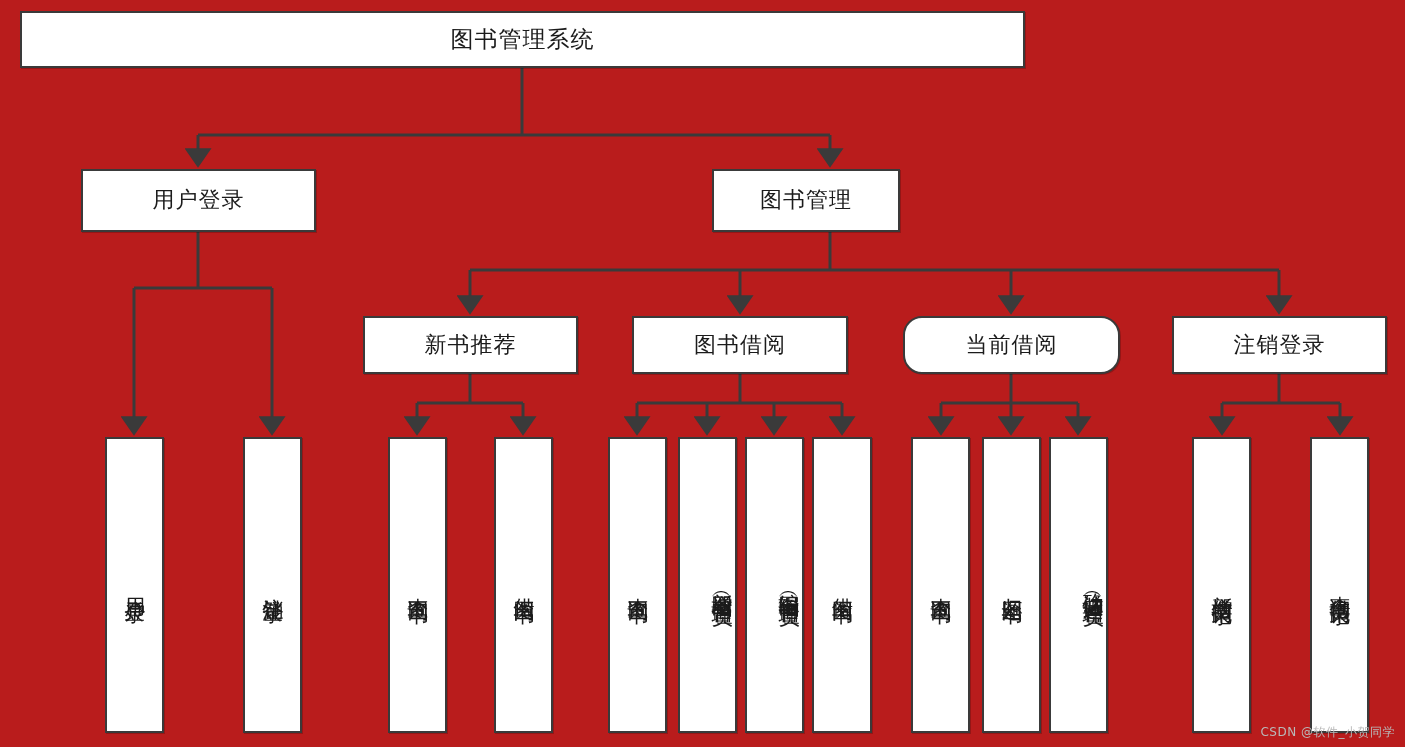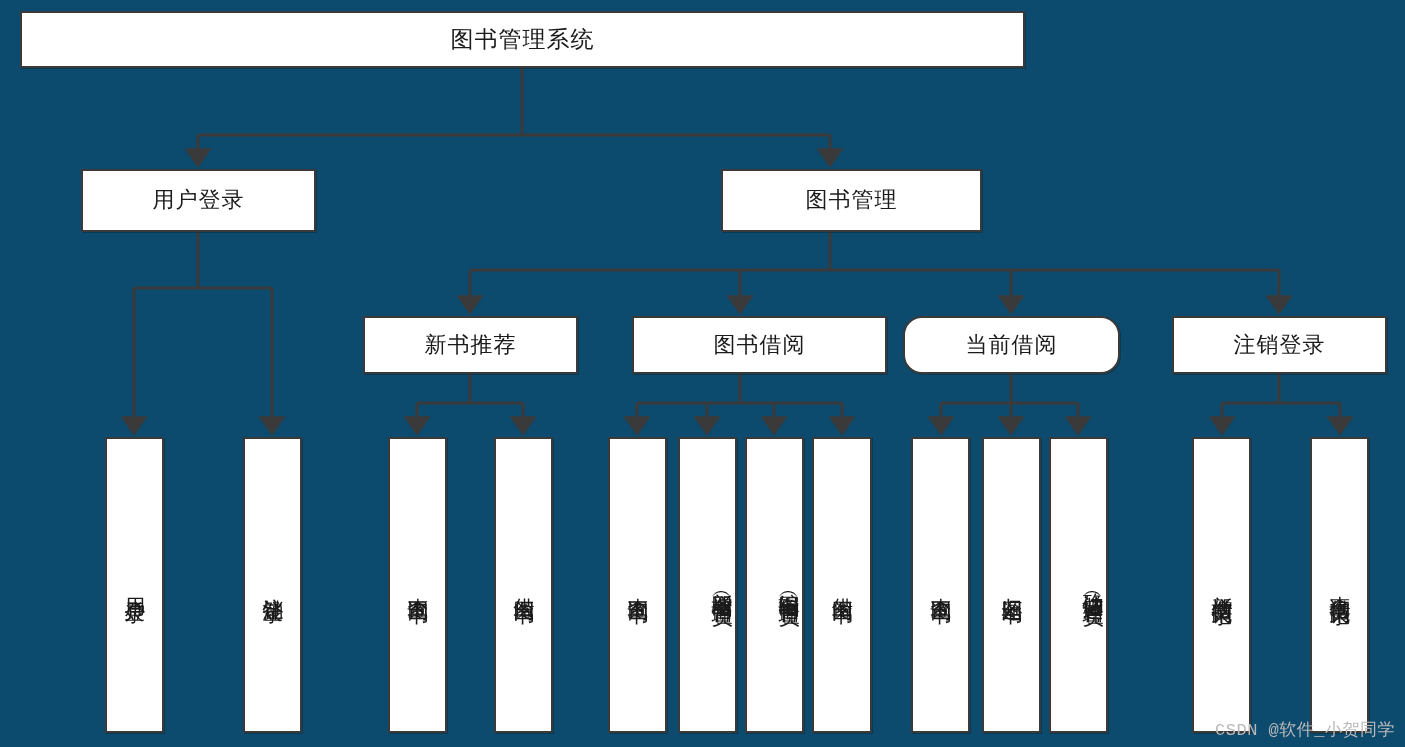--- a/index.html
+++ b/index.html
@@ -8,21 +8,21 @@
     padding: 0;
     background: #ffffff;
   }
   body {
     font-family: "DejaVu Sans", "Liberation Sans", sans-serif;
   }
   #canvas {
     position: relative;
     width: 1405px;
     height: 747px;
-    background: #0c4a6e;
+    background: #b91c1c;
     overflow: hidden;
   }
   #wires {
     position: absolute;
     left: 0;
     top: 0;
     width: 1405px;
     height: 747px;
     pointer-events: none;
   }
@@ -55,26 +55,25 @@
     padding: 6px 0;
   }
   .node.v.top {
     align-items: flex-start;
     justify-content: center;
   }
   .watermark {
     position: absolute;
     right: 10px;
     bottom: 6px;
-    font-size: 17px;
+    font-size: 12px;
     color: #b9b9b9;
     letter-spacing: 0.5px;
     white-space: nowrap;
     user-select: none;
-    font-family: Liberation Mono, monospace;
   }
 </style>
 </head>
 <body>
 
 <div id="canvas">
 
   <svg id="wires" viewBox="0 0 1405 747" xmlns="http://www.w3.org/2000/svg">
     <defs>
       <marker id="arrow" markerWidth="9" markerHeight="9" refX="2.6" refY="4.5" orient="auto" markerUnits="strokeWidth">
@@ -122,24 +121,24 @@
       <path d="M1279,374 L1279,403"></path>
       <path d="M1222,403 L1340,403"></path>
       <path d="M1222,403 L1222,424" marker-end="url(#arrow)"></path>
       <path d="M1340,403 L1340,424" marker-end="url(#arrow)"></path>
     </g>
   </svg>
 
   <div class="node h root" style="left:20px; top:11px; width:1005px; height:57px;">图书管理系统</div>
 
   <div class="node h" style="left:81px; top:169px; width:235px; height:63px;">用户登录</div>
-  <div class="node h" style="left:712px; top:169px; width:261px; height:63px;margin-left:9px;">图书管理</div>
+  <div class="node h" style="left:712px; top:169px; width:188px; height:63px;">图书管理</div>
 
   <div class="node h" style="left:363px; top:316px; width:215px; height:58px;text-align:right;">新书推荐</div>
-  <div class="node h" style="left:632px; top:316px; width:255px; height:58px;">图书借阅</div>
+  <div class="node h" style="left:632px; top:316px; width:216px; height:58px;">图书借阅</div>
   <div class="node h" style="left:903px; top:316px; width:217px; height:58px;border-radius:19px;">当前借阅</div>
   <div class="node h" style="left:1172px; top:316px; width:215px; height:58px;">注销登录</div>
 
   <div class="node v" style="left:105px; top:437px; width:59px; height:296px;">用户登录</div>
   <div class="node v" style="left:243px; top:437px; width:59px; height:296px;">注销登录</div>
 
   <div class="node v" style="left:388px; top:437px; width:59px; height:296px;">查询图书</div>
   <div class="node v" style="left:494px; top:437px; width:59px; height:296px;">借阅图书</div>
 
   <div class="node v" style="left:608px; top:437px; width:59px; height:296px;">查询图书</div>

